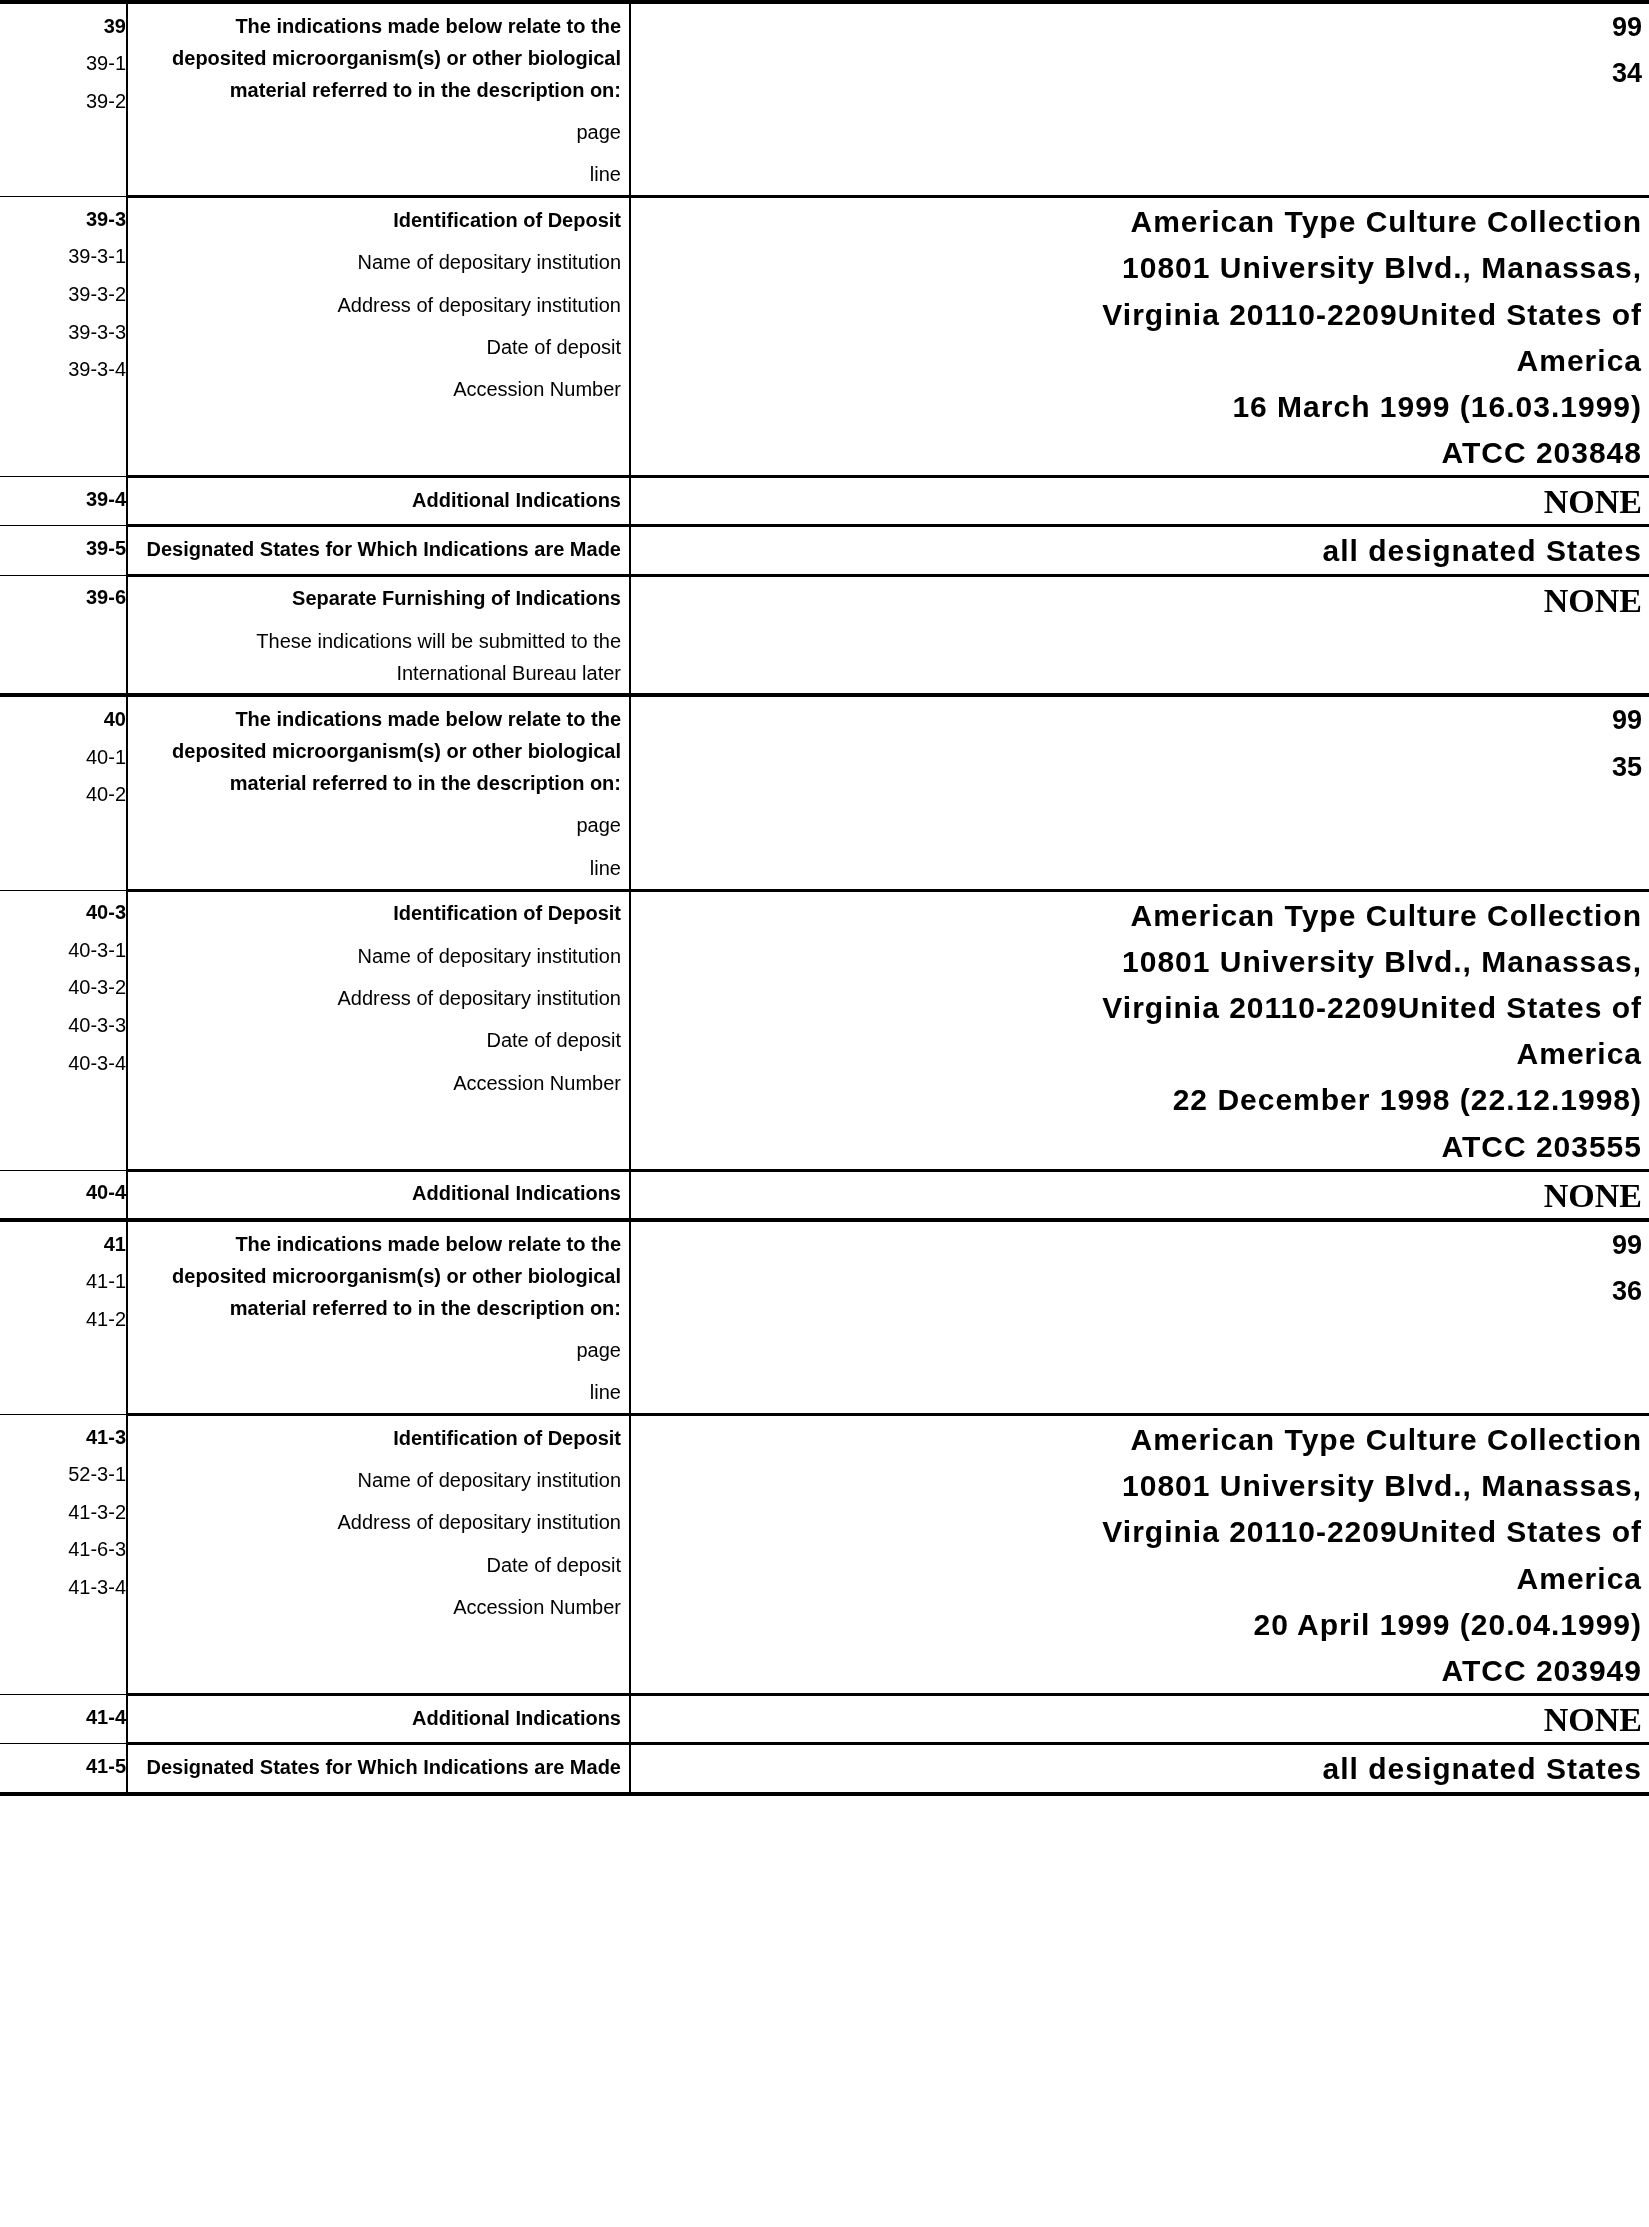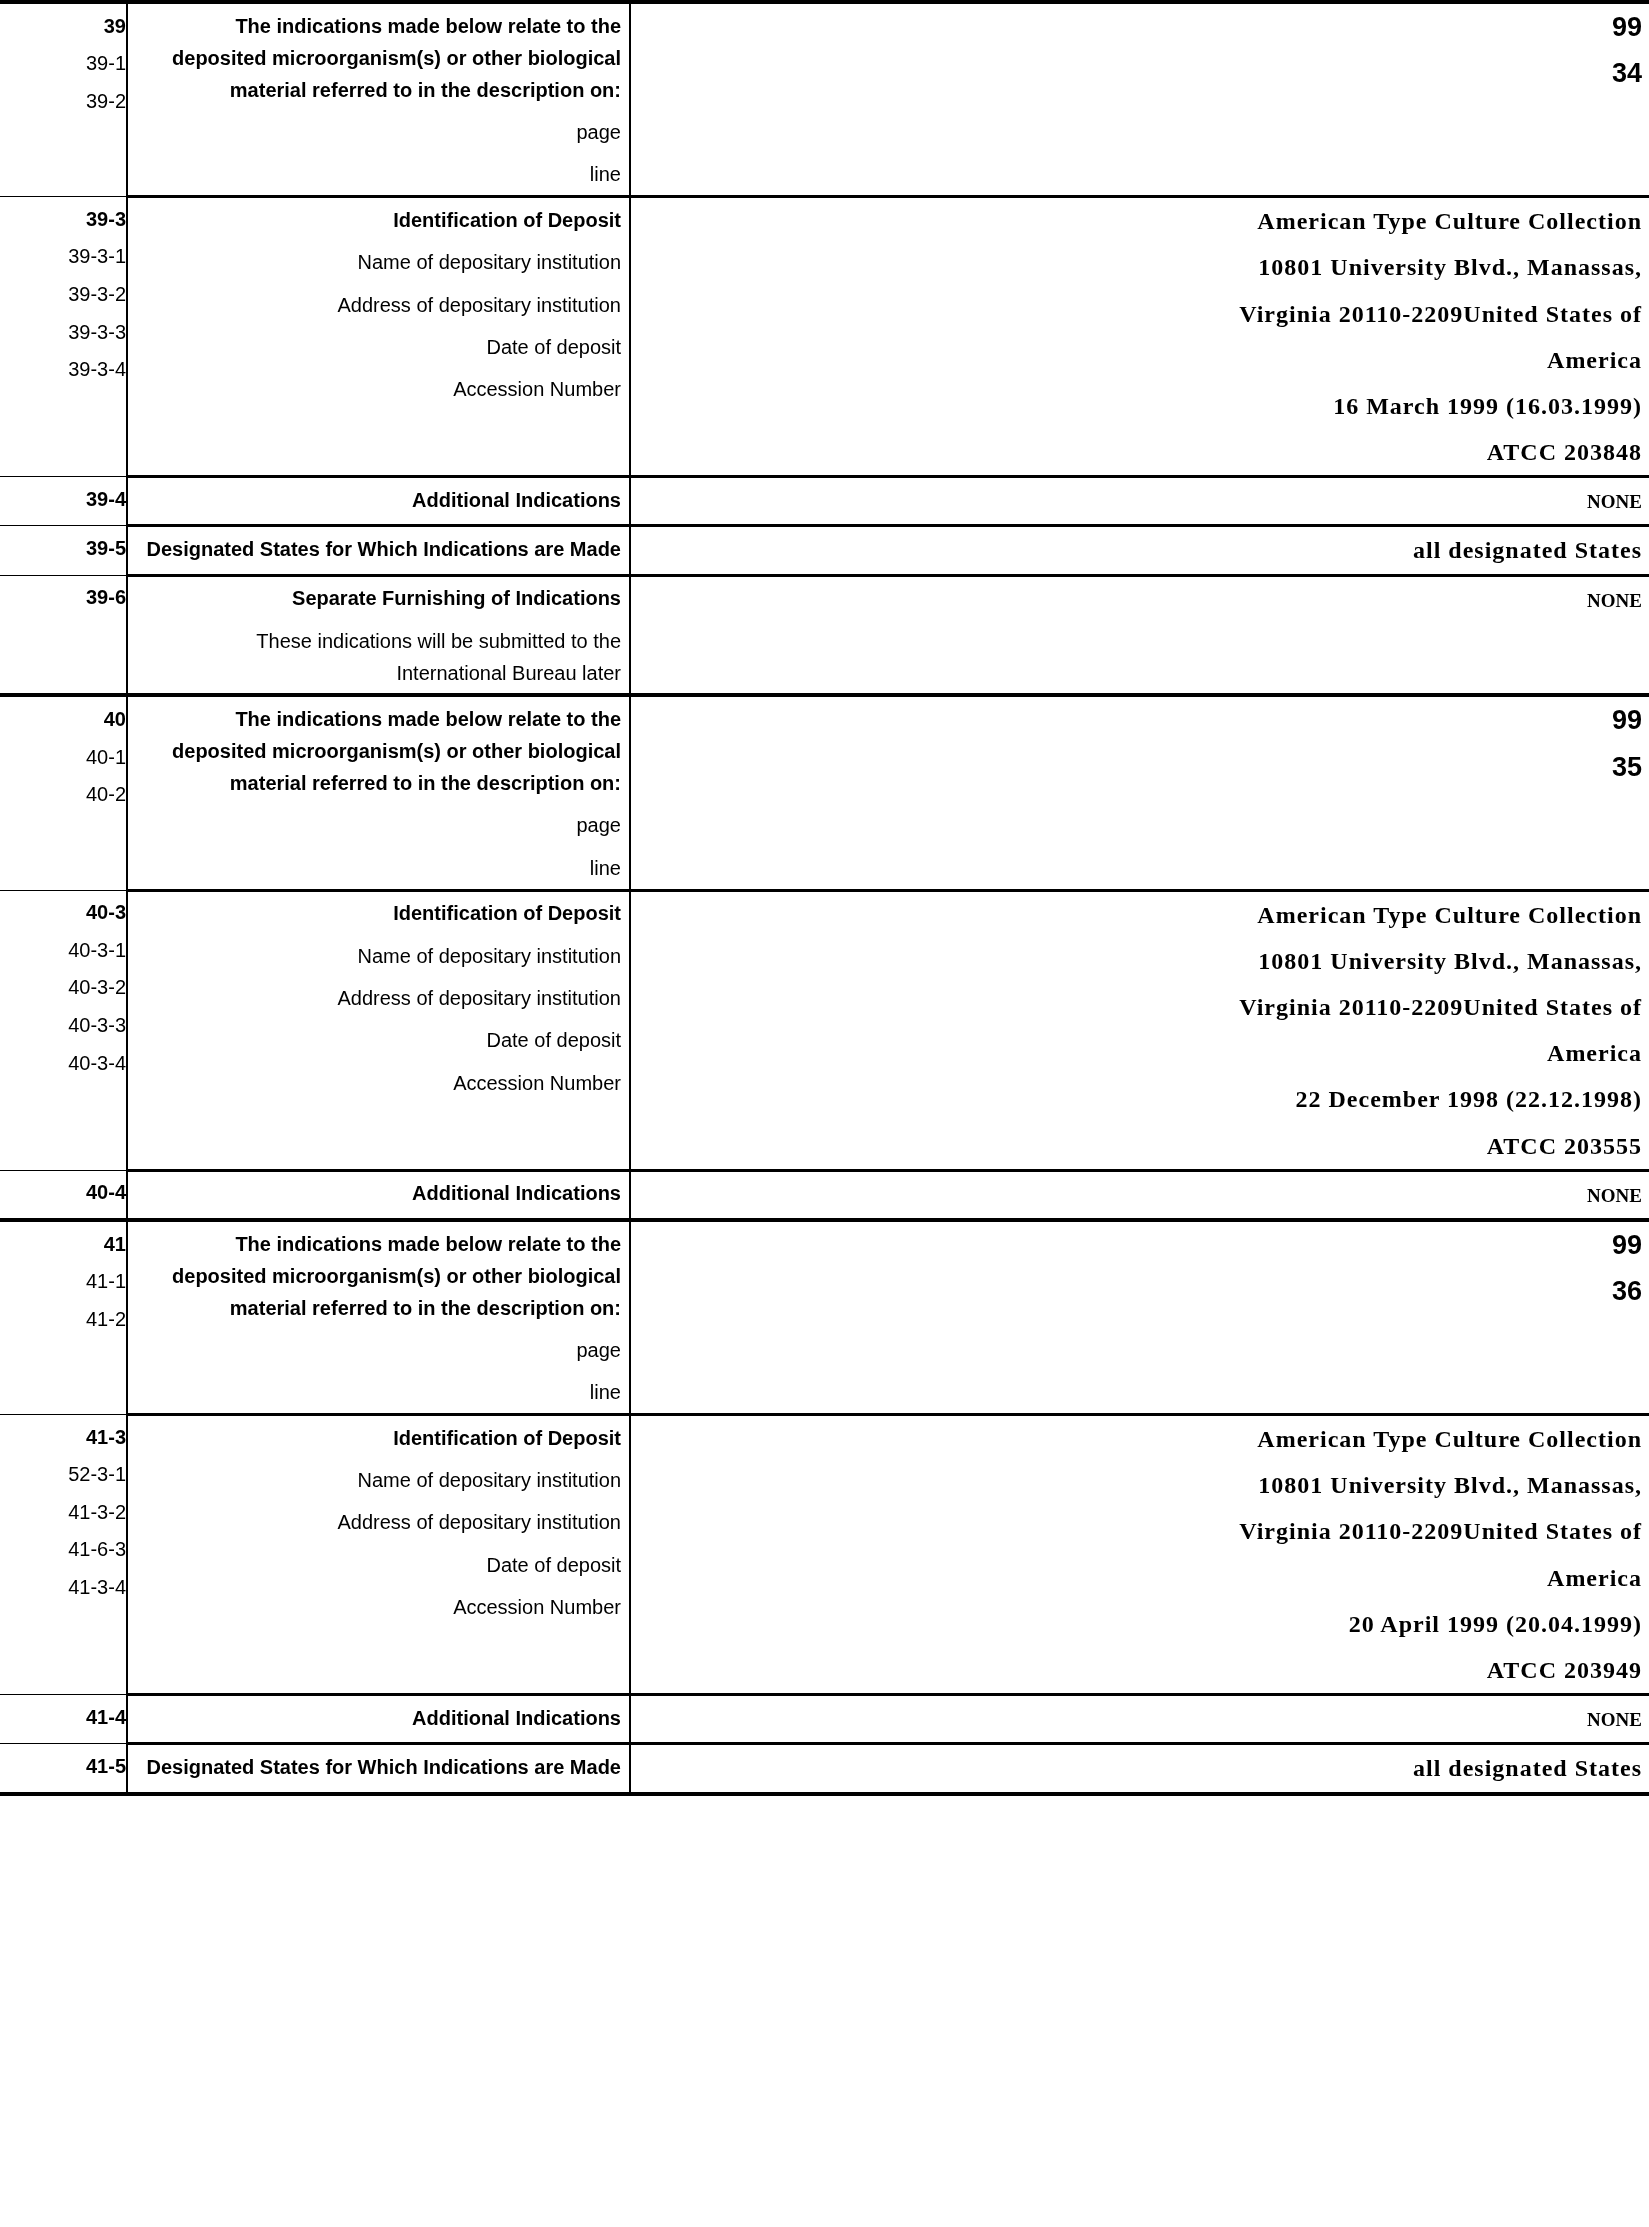--- a/index.html
+++ b/index.html
@@ -56,31 +56,31 @@
 
   .label {
     font-family: "Liberation Sans", sans-serif;
     font-size: 20px;
     line-height: 32px;
     padding: 5.6px 8px 4.8px 13px;
   }
   .label.bold { font-weight: bold; }
 
   .val {
-    font-family: Liberation Serif, serif;
-    font-size: 24px;
+    font-family: Liberation Sans, sans-serif;
+    font-size: 30px;
     line-height: 39px;
     letter-spacing: 1px;
     padding: 4px 8px 3.2px 11.3px;
     font-weight: bold;
     white-space: pre-wrap;
   }
   .val.serif {
     font-family: "Liberation Serif", serif;
-    font-size: 19px;
+    font-size: 34px;
     letter-spacing: 0;
     font-weight: bold;
     margin-left: 24px;
   }
   .val.digit {
     font-family: "Liberation Sans", sans-serif;
     font-size: 27px;
     font-weight: bold;
     letter-spacing: 0;
   }

